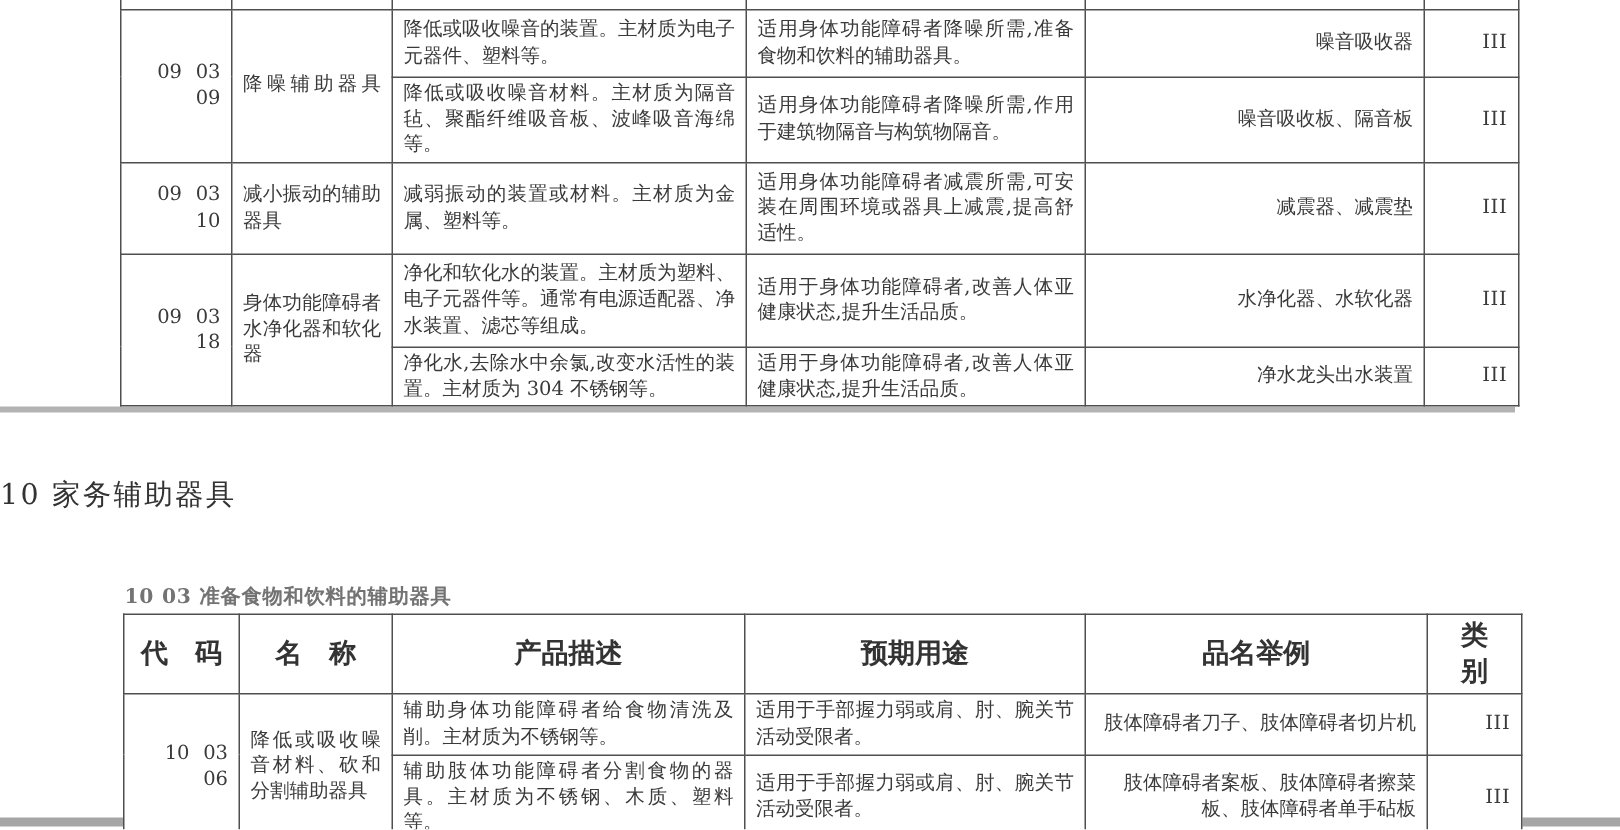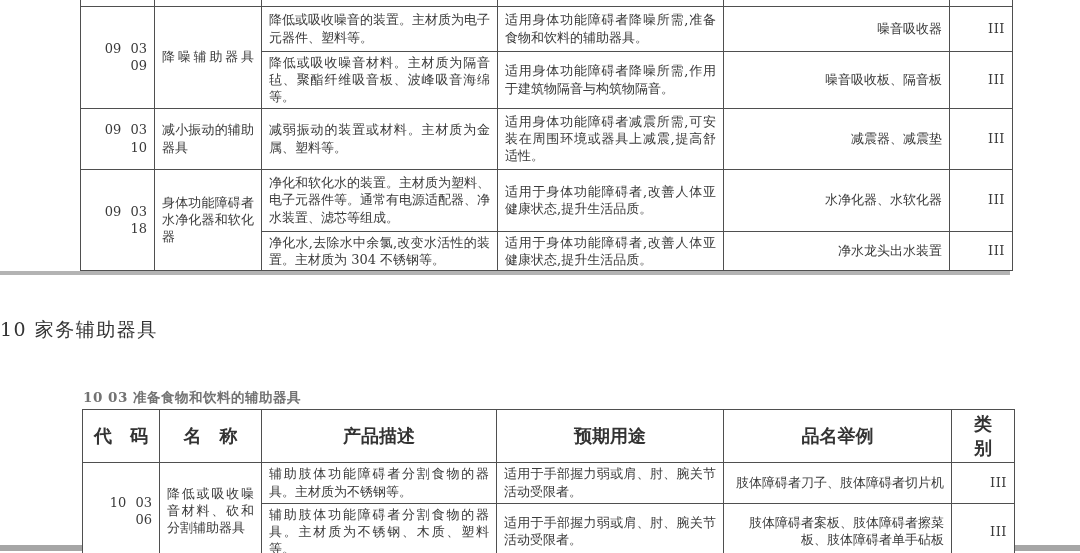--- a/index.html
+++ b/index.html
@@ -160,21 +160,21 @@
       <th>代　码</th>
       <th>名　称</th>
       <th>产品描述</th>
       <th>预期用途</th>
       <th>品名举例</th>
       <th>类　别</th>
     </tr>
     <tr style="height:41px">
       <td class="c-code" rowspan="2">10 03 06</td>
       <td class="c-name" rowspan="2">降低或吸收噪音材料、砍和分割辅助器具</td>
-      <td class="c-desc">辅助肢体功能障碍者分割食物的器具。主材质为不锈钢等。</td>
+      <td class="c-desc">辅助身体功能障碍者给食物清洗及削。主材质为不锈钢等。</td>
       <td class="c-use">适用于手部握力弱或肩、肘、腕关节活动受限者。</td>
       <td class="c-ex">肢体障碍者刀子、肢体障碍者切片机</td>
       <td class="c-cat">III</td>
     </tr>
     <tr style="height:40px">
       <td class="c-desc">辅助肢体功能障碍者分割食物的器具。主材质为不锈钢、木质、塑料等。</td>
       <td class="c-use">适用于手部握力弱或肩、肘、腕关节活动受限者。</td>
       <td class="c-ex">肢体障碍者案板、肢体障碍者擦菜板、肢体障碍者单手砧板</td>
       <td class="c-cat">III</td>
     </tr>

